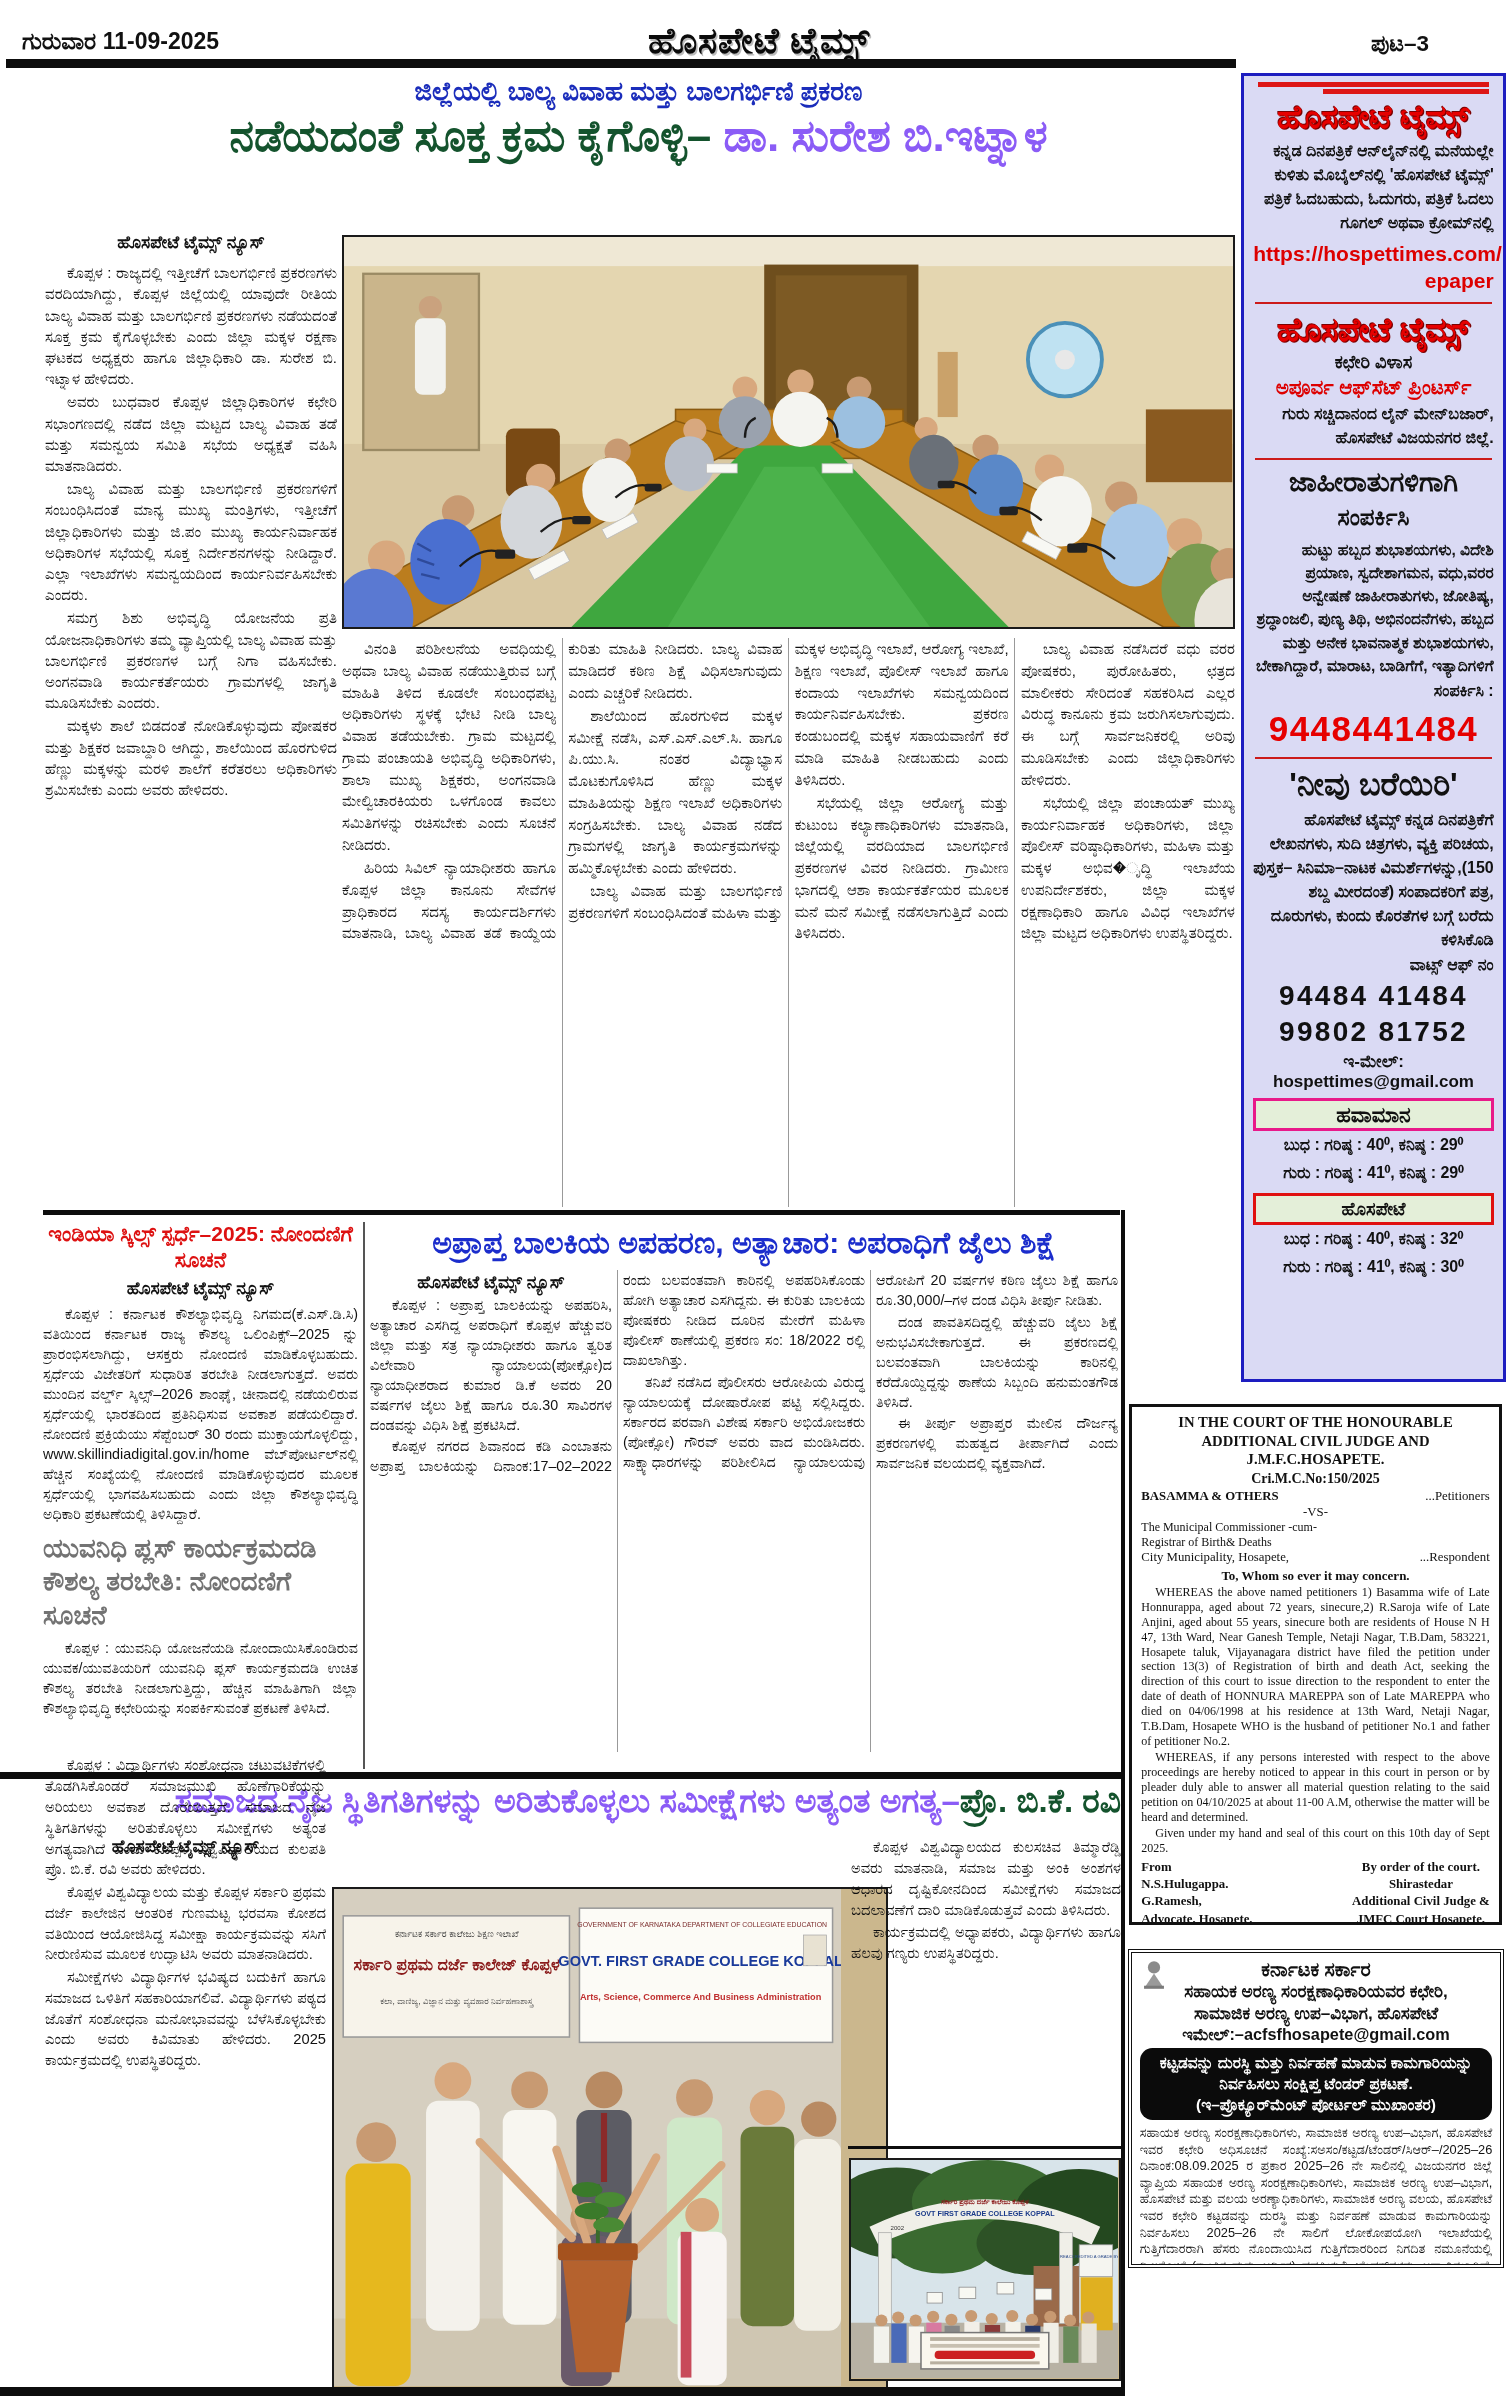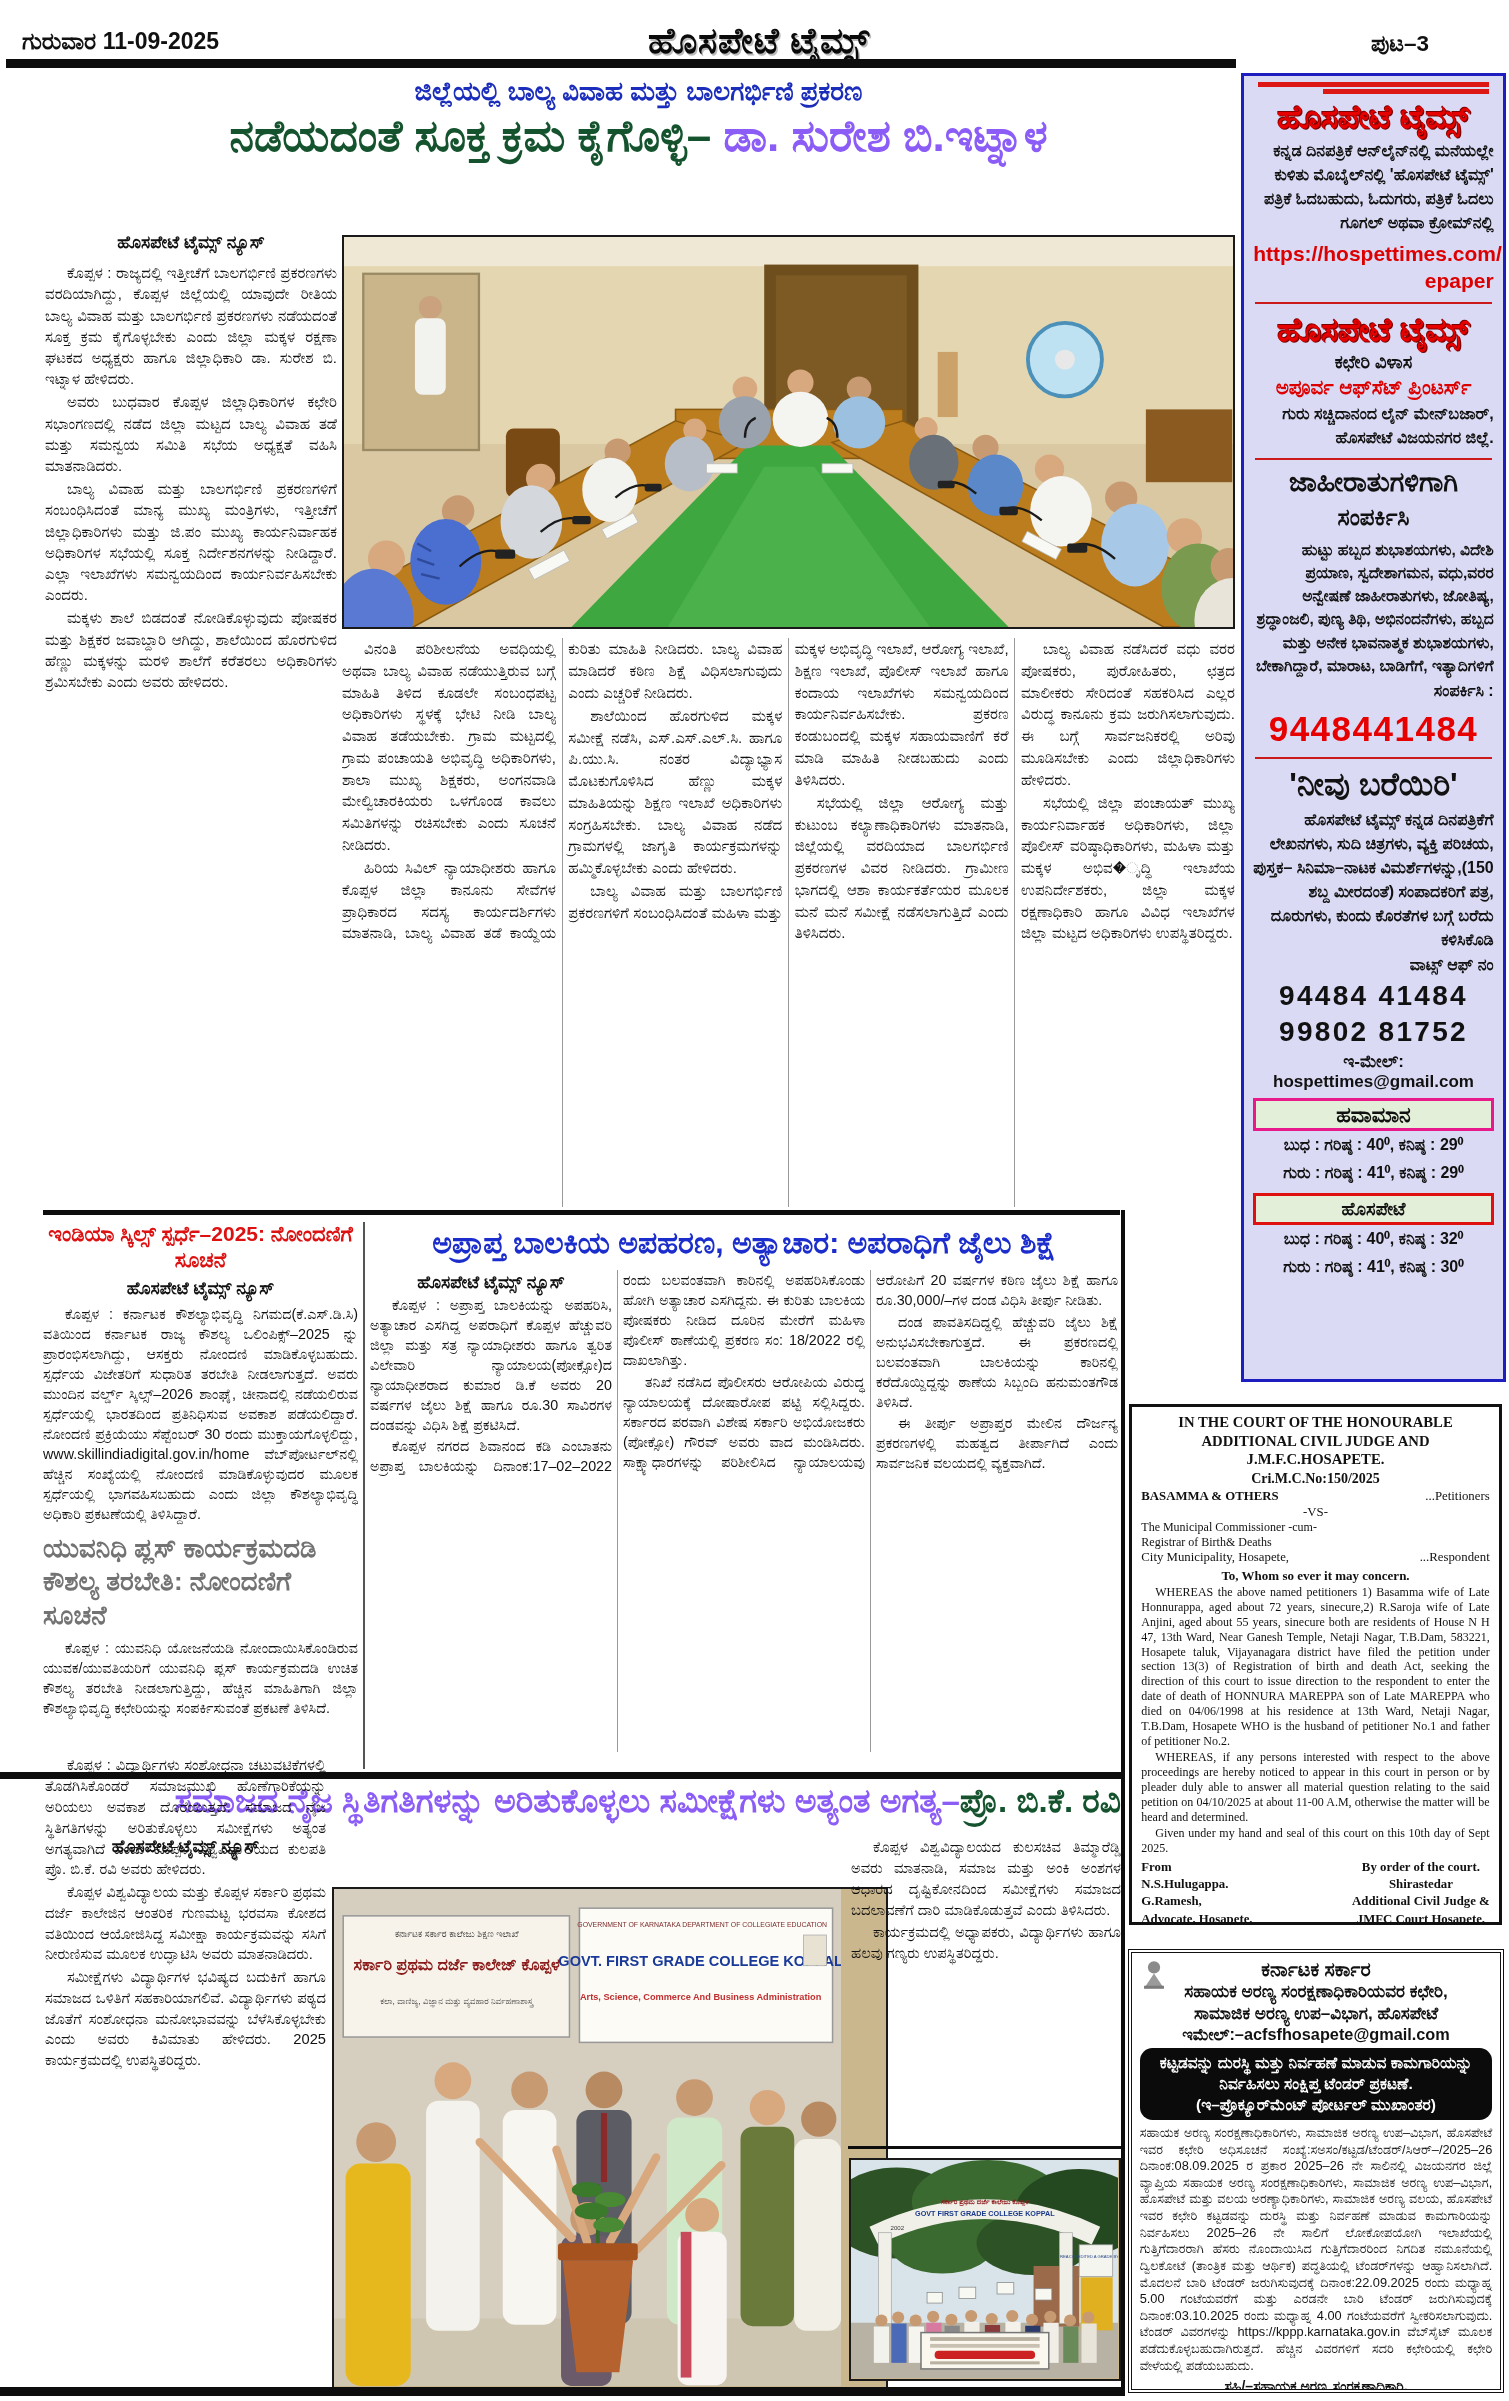--- a/index.html
+++ b/index.html
@@ -70,21 +70,21 @@
   .court .sgl{font-weight:bold;font-size:12.8px;line-height:1.35;}
   .court .sgr{font-weight:bold;font-size:12.8px;text-align:center;line-height:1.35;}
   
   .survey-head{left:43px;top:1782px;width:1078px;text-align:right;font-size:33px;font-weight:900;}
   .survey-byline{left:45px;top:1836px;width:281px;}
   .survey-col1{left:45px;top:1755px;width:281px;height:524px;font-size:14.7px;line-height:1.42;overflow:hidden;}
   .photo2{left:332px;top:1887px;width:556px;height:502px;}
   .survey-col2{left:851px;top:1837px;width:270px;height:304px;font-size:14.7px;line-height:1.42;overflow:hidden;}
   .photo3{left:849px;top:2158px;width:272px;height:223px;}
   
-  .tender{left:1128px;top:1949px;width:376px;height:444px;border:4.6px double #111;box-sizing:border-box;
+  .tender{left:1128px;top:1949px;width:376px;height:319px;border:4.6px double #111;box-sizing:border-box;
           padding:4.6px 7.7px;overflow:hidden;}
   .tender-gov{font-size:19.4px;font-weight:900;text-align:center;}
   .tender-office{font-size:17px;font-weight:900;text-align:center;line-height:1.3;}
   .tender-email{font-size:16.3px;font-weight:900;text-align:center;}
   .tender-black{background:#0b0b0b;color:#fff;border-radius:12.4px;padding:4.6px 7.7px;margin:4.6px 0;
                 font-size:15.5px;font-weight:bold;text-align:center;line-height:1.35;}
   .tender-body{font-size:12.8px;line-height:1.3;text-align:justify;}
   .tender-sign{font-size:14px;font-weight:900;text-align:center;line-height:1.35;margin-top:3.1px;}
   svg{display:block;}
 </style>
@@ -101,20 +101,21 @@
   <div class="abs kicker">ಜಿಲ್ಲೆಯಲ್ಲಿ ಬಾಲ್ಯ ವಿವಾಹ ಮತ್ತು ಬಾಲಗರ್ಭಿಣಿ ಪ್ರಕರಣ</div>
   <div class="abs headline">
     <span class="hl-red">ನಡೆಯದಂತೆ ಸೂಕ್ತ ಕ್ರಮ ಕೈಗೊಳ್ಳಿ– </span><span class="hl-blue">ಡಾ. ಸುರೇಶ ಬಿ.ಇಟ್ನಾಳ</span>
   </div>
   <div class="abs byline lead-byline">ಹೊಸಪೇಟೆ ಟೈಮ್ಸ್ ನ್ಯೂಸ್</div>
 
   <div class="abs lead-col1">
     <p>ಕೊಪ್ಪಳ : ರಾಜ್ಯದಲ್ಲಿ ಇತ್ತೀಚೆಗೆ ಬಾಲಗರ್ಭಿಣಿ ಪ್ರಕರಣಗಳು ವರದಿಯಾಗಿದ್ದು, ಕೊಪ್ಪಳ ಜಿಲ್ಲೆಯಲ್ಲಿ ಯಾವುದೇ ರೀತಿಯ ಬಾಲ್ಯ ವಿವಾಹ ಮತ್ತು ಬಾಲಗರ್ಭಿಣಿ ಪ್ರಕರಣಗಳು ನಡೆಯದಂತೆ ಸೂಕ್ತ ಕ್ರಮ ಕೈಗೊಳ್ಳಬೇಕು ಎಂದು ಜಿಲ್ಲಾ ಮಕ್ಕಳ ರಕ್ಷಣಾ ಘಟಕದ ಅಧ್ಯಕ್ಷರು ಹಾಗೂ ಜಿಲ್ಲಾಧಿಕಾರಿ ಡಾ. ಸುರೇಶ ಬಿ. ಇಟ್ನಾಳ ಹೇಳಿದರು.</p>
     <p>ಅವರು ಬುಧವಾರ ಕೊಪ್ಪಳ ಜಿಲ್ಲಾಧಿಕಾರಿಗಳ ಕಛೇರಿ ಸಭಾಂಗಣದಲ್ಲಿ ನಡೆದ ಜಿಲ್ಲಾ ಮಟ್ಟದ ಬಾಲ್ಯ ವಿವಾಹ ತಡೆ ಮತ್ತು ಸಮನ್ವಯ ಸಮಿತಿ ಸಭೆಯ ಅಧ್ಯಕ್ಷತೆ ವಹಿಸಿ ಮಾತನಾಡಿದರು.</p>
     <p>ಬಾಲ್ಯ ವಿವಾಹ ಮತ್ತು ಬಾಲಗರ್ಭಿಣಿ ಪ್ರಕರಣಗಳಿಗೆ ಸಂಬಂಧಿಸಿದಂತೆ ಮಾನ್ಯ ಮುಖ್ಯ ಮಂತ್ರಿಗಳು, ಇತ್ತೀಚೆಗೆ ಜಿಲ್ಲಾಧಿಕಾರಿಗಳು ಮತ್ತು ಜಿ.ಪಂ ಮುಖ್ಯ ಕಾರ್ಯನಿರ್ವಾಹಕ ಅಧಿಕಾರಿಗಳ ಸಭೆಯಲ್ಲಿ ಸೂಕ್ತ ನಿರ್ದೇಶನಗಳನ್ನು ನೀಡಿದ್ದಾರೆ. ಎಲ್ಲಾ ಇಲಾಖೆಗಳು ಸಮನ್ವಯದಿಂದ ಕಾರ್ಯನಿರ್ವಹಿಸಬೇಕು ಎಂದರು.</p>
+    <p>ಸಮಗ್ರ ಶಿಶು ಅಭಿವೃದ್ಧಿ ಯೋಜನೆಯ ಪ್ರತಿ ಯೋಜನಾಧಿಕಾರಿಗಳು ತಮ್ಮ ವ್ಯಾಪ್ತಿಯಲ್ಲಿ ಬಾಲ್ಯ ವಿವಾಹ ಮತ್ತು ಬಾಲಗರ್ಭಿಣಿ ಪ್ರಕರಣಗಳ ಬಗ್ಗೆ ನಿಗಾ ವಹಿಸಬೇಕು. ಅಂಗನವಾಡಿ ಕಾರ್ಯಕರ್ತೆಯರು ಗ್ರಾಮಗಳಲ್ಲಿ ಜಾಗೃತಿ ಮೂಡಿಸಬೇಕು ಎಂದರು.</p>
     <p>ಮಕ್ಕಳು ಶಾಲೆ ಬಿಡದಂತೆ ನೋಡಿಕೊಳ್ಳುವುದು ಪೋಷಕರ ಮತ್ತು ಶಿಕ್ಷಕರ ಜವಾಬ್ದಾರಿ ಆಗಿದ್ದು, ಶಾಲೆಯಿಂದ ಹೊರಗುಳಿದ ಹೆಣ್ಣು ಮಕ್ಕಳನ್ನು ಮರಳಿ ಶಾಲೆಗೆ ಕರೆತರಲು ಅಧಿಕಾರಿಗಳು ಶ್ರಮಿಸಬೇಕು ಎಂದು ಅವರು ಹೇಳಿದರು.</p>
   </div>
 
   <div class="abs photo-frame photo-main">
     <svg viewBox="0 0 1153 509" width="889" height="390" preserveAspectRatio="none">
       <rect width="1153" height="509" fill="#d9c8a2"></rect>
       <rect width="1153" height="270" fill="#e4d6b0"></rect>
       <rect width="1153" height="38" fill="#efe8d5"></rect>
       <rect x="25" y="48" width="150" height="230" fill="#cab58b" stroke="#9a8a64" stroke-width="3"></rect>
       <rect x="545" y="36" width="200" height="246" fill="#6e4e1d"></rect>

